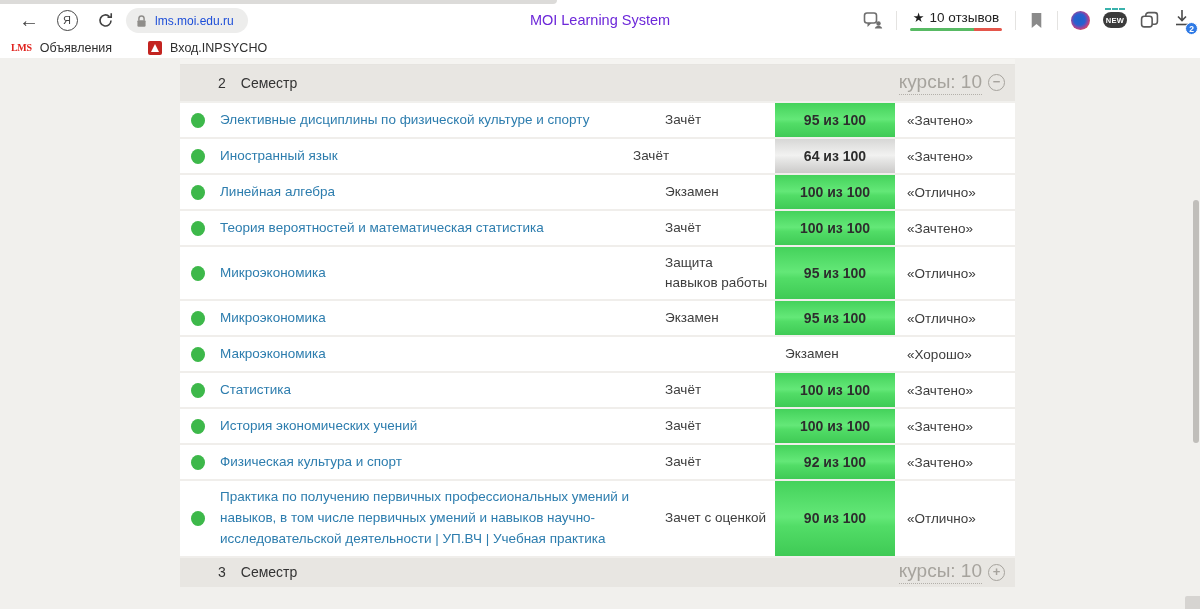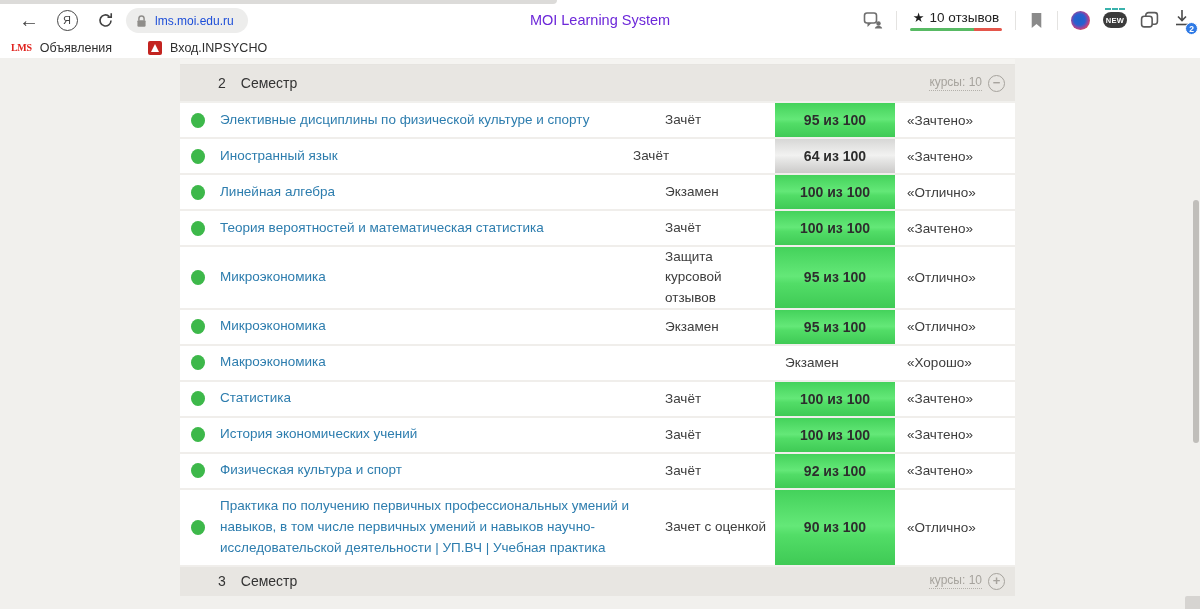--- a/index.html
+++ b/index.html
@@ -41,21 +41,21 @@
 
   
   #page { position:absolute; top:59px; left:0; width:1200px; height:550px; background:#f1f0ed; }
   #content { position:absolute; left:180px; top:0; width:835px; }
   .prestrip { height:6px; background:#f5f4f1; border-bottom:1px solid #e6e4e0; }
   .sem-bar { height:36px; background:#e8e6e2; display:flex; align-items:center; padding:0 10px 0 38px; margin-bottom:2px; }
   .sem-bar.footer-bar { height:29px; margin-bottom:0; }
   .sem-num { font-size:14px; color:#333; margin-right:15px; }
   .sem-title { font-size:14px; color:#333; }
   .sem-right { margin-left:auto; display:flex; align-items:center; gap:6px; }
-  .courses-link { font-size:12px; color:#a6a39d; border-bottom:1px dotted #b3b0aa; cursor:pointer; line-height:1.2; }
+  .courses-link { font-size:19px; color:#a6a39d; border-bottom:1px dotted #b3b0aa; cursor:pointer; line-height:1.2; }
   .toggle-circle { width:17px; height:17px; border:1.4px solid #a6a39d; border-radius:50%; color:#a6a39d; font-size:13px; line-height:14px; text-align:center; cursor:pointer; font-weight:bold; }
 
   .row { display:flex; align-items:center; background:#fff; border-bottom:2px solid #f0eeeb; min-height:36px; }
   .row.tall { min-height:54px; }
   .row.xtall { min-height:76px; }
   .cell-dot { flex:0 0 40px; padding-left:11px; display:flex; align-items:center; }
   .dot { width:14px; height:15px; border-radius:50%; background:#3db84a; }
   .cell-name { flex:1 1 auto; padding:6px 24px 6px 0; }
   .cell-name a { color:#2d7dae; font-size:13.5px; text-decoration:none; line-height:1.55; }
   .cell-type { flex:0 0 110px; font-size:13.5px; color:#3d3d3d; line-height:1.5; padding-right:6px; }
@@ -195,21 +195,21 @@
           <span class="cell-name"><a href="#">Теория вероятностей и математическая статистика</a></span>
           <span class="cell-type">Зачёт</span>
           <span class="cell-badge green">100 из 100</span>
           <span class="cell-grade">«Зачтено»</span>
         </div>
         <div class="row tall">
           <span class="cell-dot">
             <span class="dot"></span>
           </span>
           <span class="cell-name"><a href="#">Микроэкономика</a></span>
-          <span class="cell-type">Защита курсовой отзывов</span>
+          <span class="cell-type">Защита навыков работы</span>
           <span class="cell-badge green">95 из 100</span>
           <span class="cell-grade">«Отлично»</span>
         </div>
         <div class="row">
           <span class="cell-dot">
             <span class="dot"></span>
           </span>
           <span class="cell-name"><a href="#">Микроэкономика</a></span>
           <span class="cell-type">Экзамен</span>
           <span class="cell-badge green">95 из 100</span>

